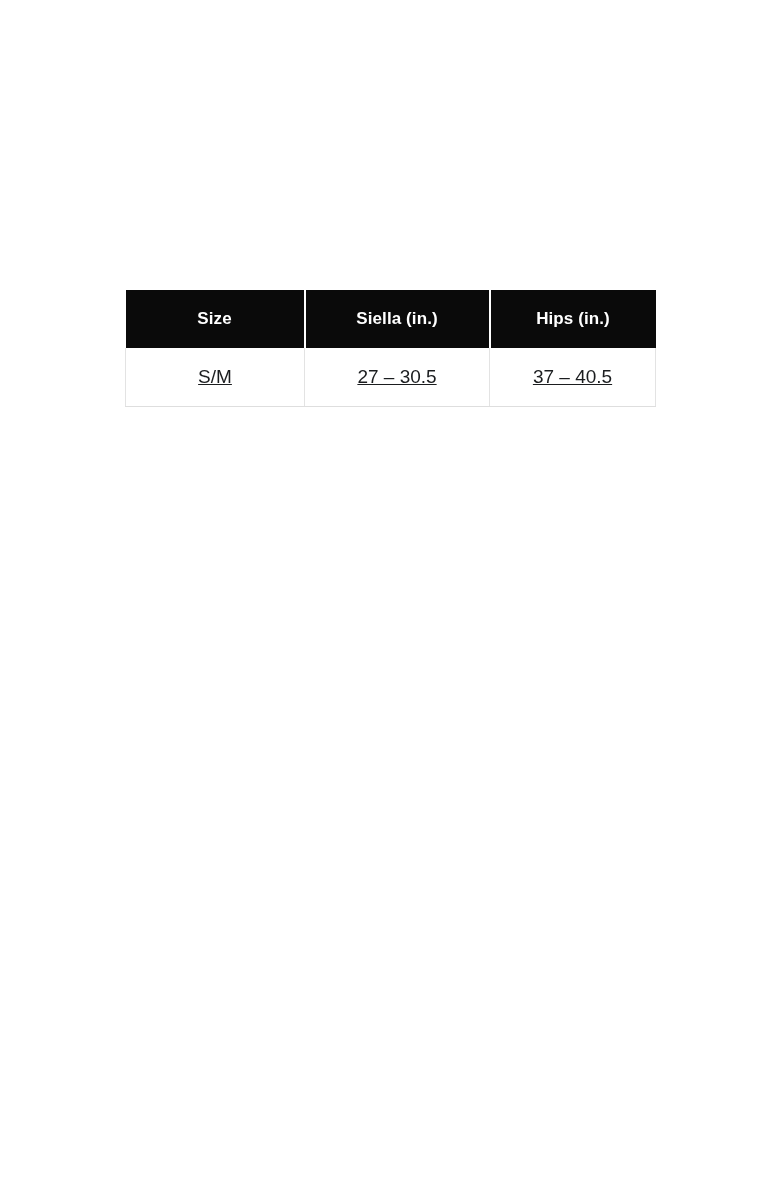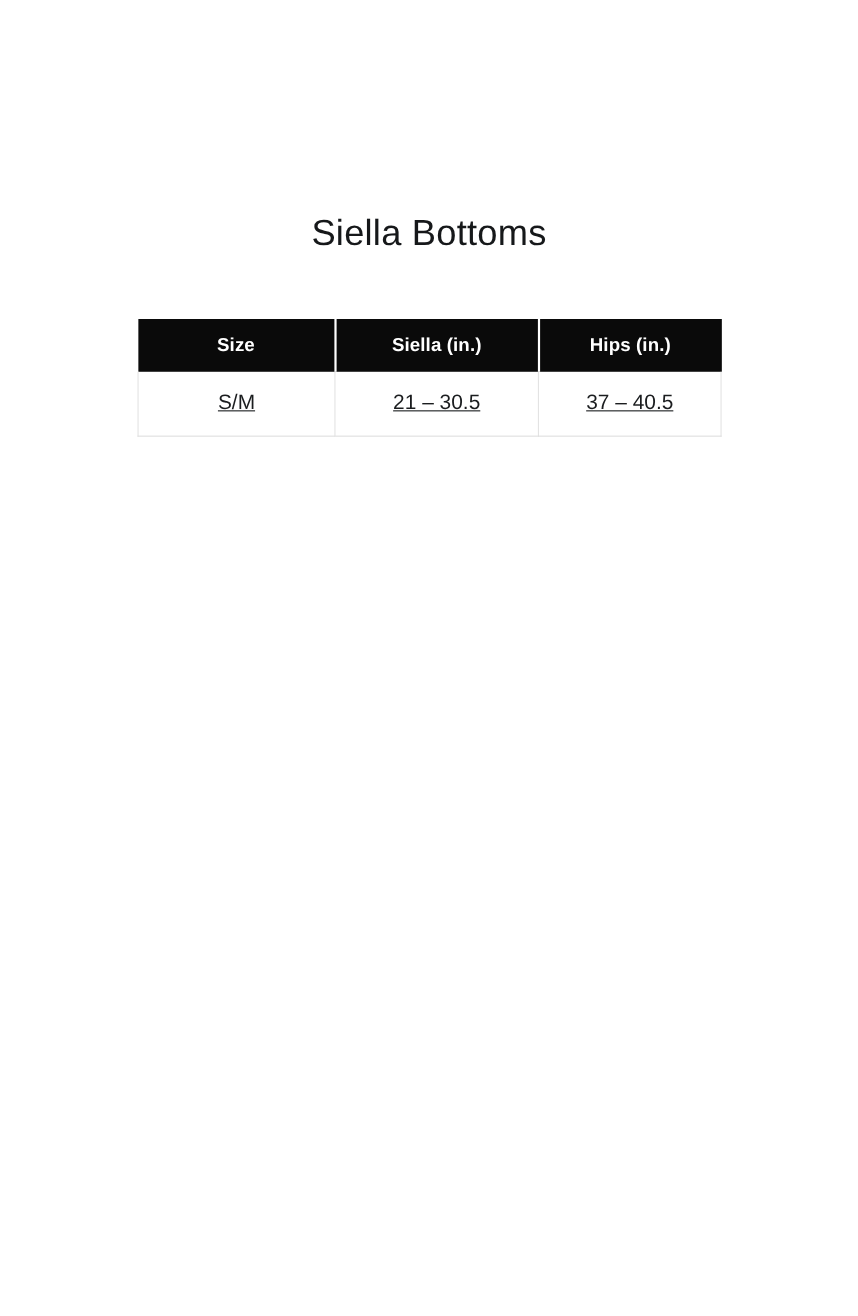--- a/index.html
+++ b/index.html
@@ -55,21 +55,21 @@
 
   table.size-table col.col-size  { width: 179px; }
   table.size-table col.col-waist { width: 185px; }
   table.size-table col.col-hips  { width: 166px; }
 
   
   table.size-table thead tr {
     background: #0a0a0a;
   }
   table.size-table thead th {
-    height: 48px;
+    height: 58px;
     padding: 0 6px;
     background: #0a0a0a;
     color: #ffffff;
     font-size: 17px;
     font-weight: 700;
     text-align: center;
     vertical-align: middle;
     letter-spacing: 0.1px;
     border-right: 2px solid #ffffff;
     border-left: none;
@@ -103,39 +103,38 @@
   table.size-table tbody td:last-child {
     border-right: 1px solid #e3e3e3;
     margin-top: 48px;
   }
 </style>
 </head>
 <body>
 
 <div class="page">
 
-  <h1 class="page-title">Siella Bottoms</h1>
 
   <div class="size-table-wrap">
     <table class="size-table">
       <colgroup>
         <col class="col-size">
         <col class="col-waist">
         <col class="col-hips">
       </colgroup>
       <thead>
         <tr>
           <th>Size</th>
           <th>Siella (in.)</th>
           <th>Hips (in.)</th>
         </tr>
       </thead>
       <tbody>
         <tr>
           <td>S/M</td>
-          <td>21 – 30.5</td>
+          <td>27 – 30.5</td>
           <td>37 – 40.5</td>
         </tr>
       </tbody>
     </table>
   </div>
 
 </div>
 
 </body></html>

